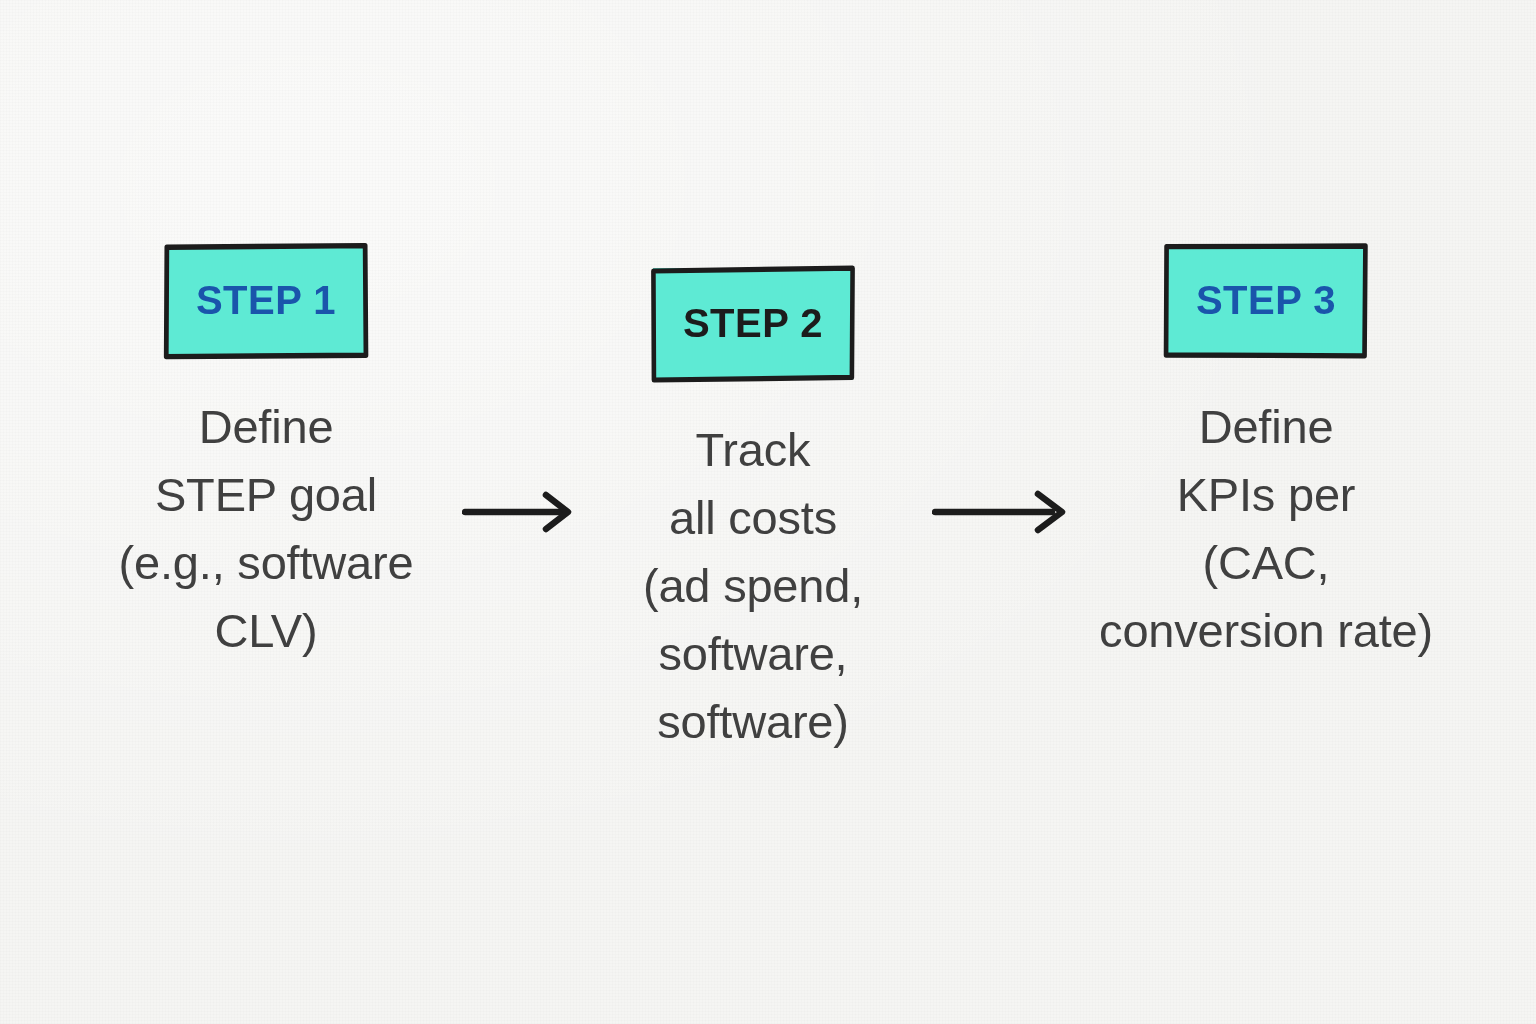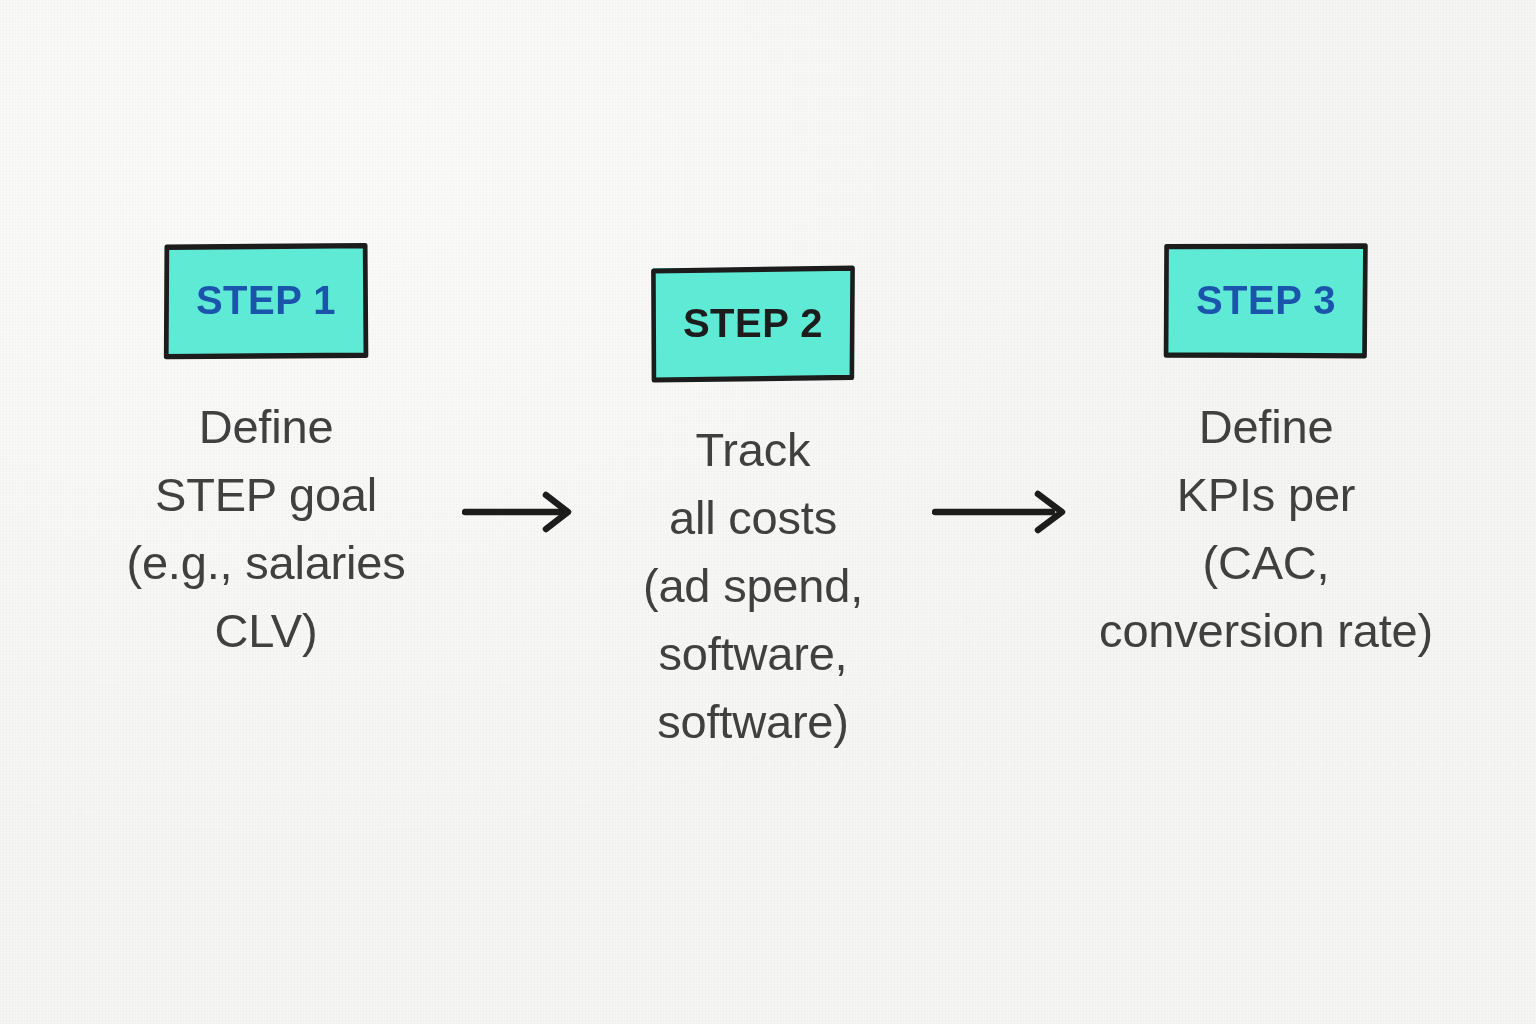--- a/index.html
+++ b/index.html
@@ -109,21 +109,21 @@
   <div class="step-column" id="step-column-1">
     <div class="step-box">
       <svg class="box-outline" viewBox="0 0 236 120" preserveAspectRatio="none">
         <path d="M5.5 6.2 L230.5 4.6 L231.4 114.2 L4.8 115.6 Z" fill="none" stroke="#1c1c1c" stroke-width="5.4" stroke-linejoin="round" stroke-linecap="round"></path>
       </svg>
       <span class="step-box-label label-blue">STEP 1</span>
     </div>
     <div class="step-description">
       <span class="desc-line">Define</span>
       <span class="desc-line">STEP goal</span>
-      <span class="desc-line">(e.g., salaries</span>
+      <span class="desc-line">(e.g., software</span>
       <span class="desc-line">CLV)</span>
     </div>
   </div>
 
   <svg class="flow-arrow" id="flow-arrow-1" viewBox="0 0 116 56">
     <path d="M3 28 L98 28" fill="none" stroke="#1c1c1c" stroke-width="6.5" stroke-linecap="round"></path>
     <path d="M84 11 L106 28 L84 45" fill="none" stroke="#1c1c1c" stroke-width="6.5" stroke-linecap="round" stroke-linejoin="round"></path>
   </svg>
 
   <div class="step-column" id="step-column-2">

